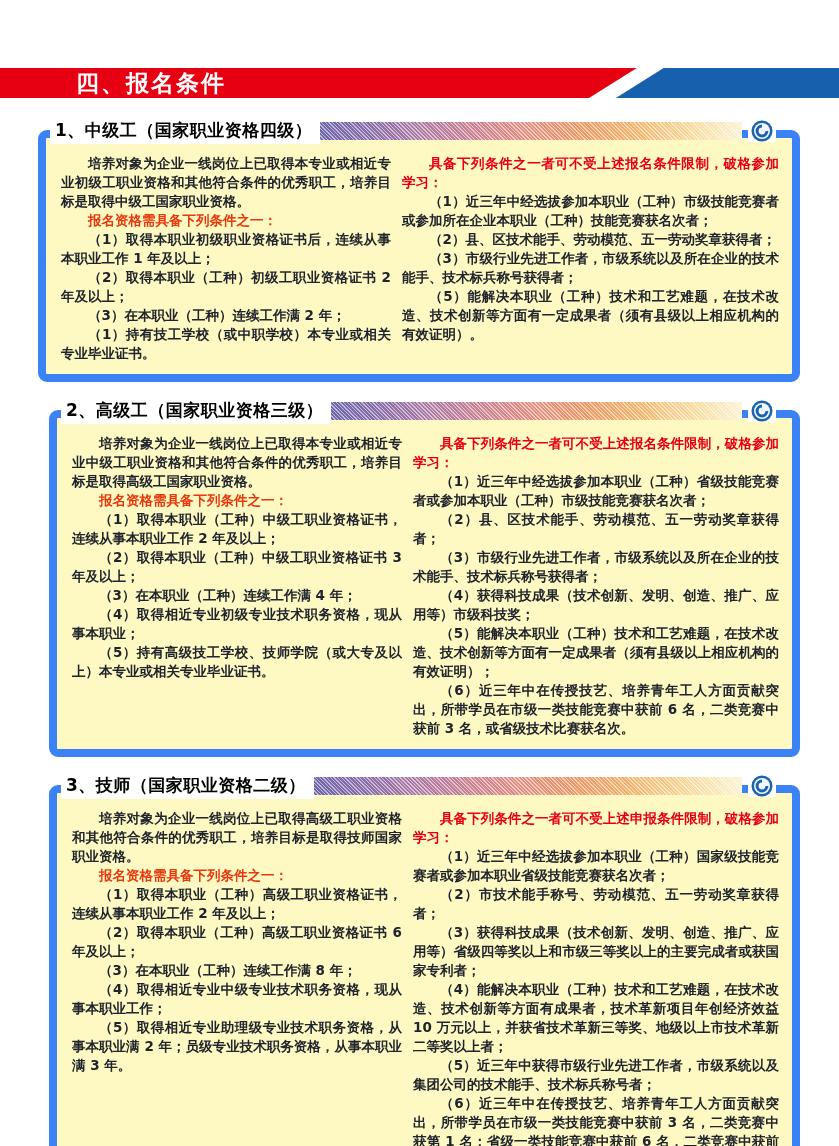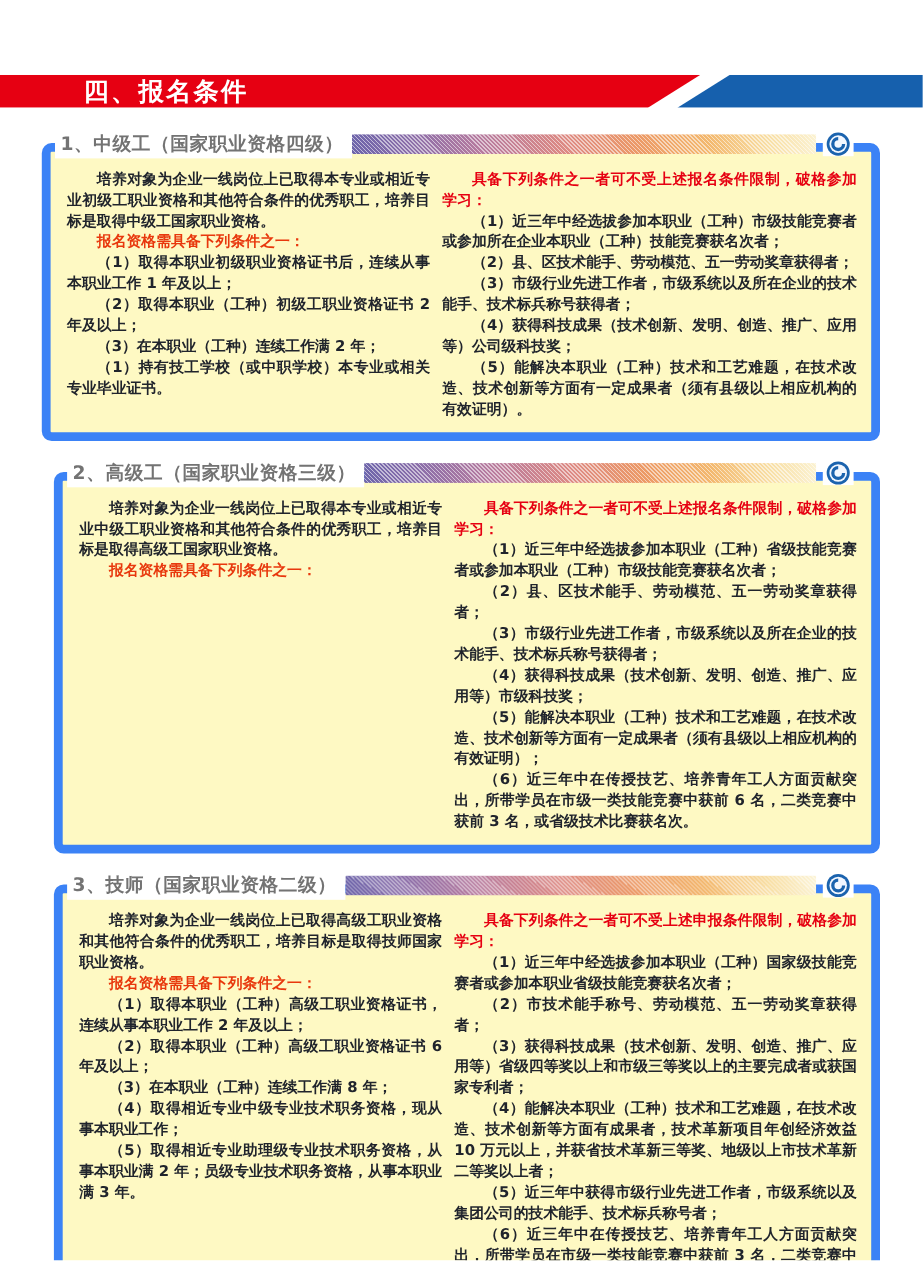--- a/index.html
+++ b/index.html
@@ -16,21 +16,21 @@
   .banner-blue{position:absolute;left:0;top:0;width:100%;height:100%;
     background:#1660ad;
     clip-path:polygon(79.1% 0,100% 0,100% 100%,73.4% 100%);}
   .banner-title{position:absolute;left:76px;top:50%;transform:translateY(-50%);
     color:#ffffff;font-size:23px;font-weight:700;letter-spacing:2px;z-index:2;}
   
   .qual-section{position:relative;margin:20px 39px 0 38px;}
   .qual-section + .qual-section{margin-top:16px;padding-left:11px;}
   .sec-header{position:relative;z-index:2;display:flex;align-items:center;
     height:26px;margin-bottom:-14px;padding:0 24px 0 12px;}
-  .sec-title{background:#ffffff;color:#737373;font-size:17px;font-weight:700;
+  .sec-title{background:#ffffff;color:#000000;font-size:17px;font-weight:700;
     padding:0 8px 2px 5px;white-space:nowrap;letter-spacing:0.5px;}
   .sec-stripe{flex:1;height:18px;margin-right:6px;border-radius:1px;
     background:
       repeating-linear-gradient(45deg,rgba(255,255,255,0.55) 0px,rgba(255,255,255,0.55) 1px,rgba(255,255,255,0) 1px,rgba(255,255,255,0) 2.6px),
       linear-gradient(90deg,#6e65aa 0%,#8d6fa9 13%,#b77b9e 28%,#dd8a83 46%,#ec9a66 62%,#f3b96f 77%,#f8dfa5 90%,#fbf2d2 100%);}
   .sec-badge{background:#ffffff;padding:0 3px;display:flex;align-items:center;}
   .sec-box{border:8px solid #3b82f6;border-radius:9px;background:#fef9c3;
     padding:16px 13px 11px 15px;display:flex;gap:11px;}
   .col-left{width:330px;flex:none;}
   .col-right{flex:1;min-width:0;}
@@ -72,21 +72,20 @@
             <p>（3）在本职业（工种）连续工作满 2 年；</p>
             <p>（1）持有技工学校（或中职学校）本专业或相关专业毕业证书。</p>
           </div>
       </div>
       <div class="col-right">
         <p class="heading-red">具备下列条件之一者可不受上述报名条件限制，破格参加学习：</p>
         <div>
             <p>（1）近三年中经选拔参加本职业（工种）市级技能竞赛者或参加所在企业本职业（工种）技能竞赛获名次者；</p>
             <p>（2）县、区技术能手、劳动模范、五一劳动奖章获得者；</p>
             <p>（3）市级行业先进工作者，市级系统以及所在企业的技术能手、技术标兵称号获得者；</p>
-            <p>（4）获得科技成果（技术创新、发明、创造、推广、应用等）公司级科技奖；</p>
             <p>（5）能解决本职业（工种）技术和工艺难题，在技术改造、技术创新等方面有一定成果者（须有县级以上相应机构的有效证明）。</p>
           </div>
       </div>
     </div>
   </section>
 
   <section class="qual-section">
     <div class="sec-header">
       <span class="sec-title">2、高级工（国家职业资格三级）</span>
       <span class="sec-stripe"></span>
@@ -95,20 +94,27 @@
           <circle cx="11" cy="11" r="10.5" fill="#1b63ae"></circle>
           <circle cx="11" cy="11" r="8" fill="#f2f7ff"></circle>
           <path d="M11 4.6 A6.4 6.4 0 1 0 17.4 11 L14.4 11 A3.4 3.4 0 1 1 11 7.6 Z" fill="#1b63ae"></path>
         </svg>
       </span>
     </div>
     <div class="sec-box">
       <div class="col-left">
         <p>培养对象为企业一线岗位上已取得本专业或相近专业中级工职业资格和其他符合条件的优秀职工，培养目标是取得高级工国家职业资格。</p>
         <p class="heading-orange">报名资格需具备下列条件之一：</p>
+        <div>
+            <p>（1）取得本职业（工种）中级工职业资格证书，连续从事本职业工作 2 年及以上；</p>
+            <p>（2）取得本职业（工种）中级工职业资格证书 3 年及以上；</p>
+            <p>（3）在本职业（工种）连续工作满 4 年；</p>
+            <p>（4）取得相近专业初级专业技术职务资格，现从事本职业；</p>
+            <p>（5）持有高级技工学校、技师学院（或大专及以上）本专业或相关专业毕业证书。</p>
+          </div>
       </div>
       <div class="col-right">
         <p class="heading-red">具备下列条件之一者可不受上述报名条件限制，破格参加学习：</p>
         <div>
             <p>（1）近三年中经选拔参加本职业（工种）省级技能竞赛者或参加本职业（工种）市级技能竞赛获名次者；</p>
             <p>（2）县、区技术能手、劳动模范、五一劳动奖章获得者；</p>
             <p>（3）市级行业先进工作者，市级系统以及所在企业的技术能手、技术标兵称号获得者；</p>
             <p>（4）获得科技成果（技术创新、发明、创造、推广、应用等）市级科技奖；</p>
             <p>（5）能解决本职业（工种）技术和工艺难题，在技术改造、技术创新等方面有一定成果者（须有县级以上相应机构的有效证明）；</p>
             <p>（6）近三年中在传授技艺、培养青年工人方面贡献突出，所带学员在市级一类技能竞赛中获前 6 名，二类竞赛中获前 3 名，或省级技术比赛获名次。</p>

